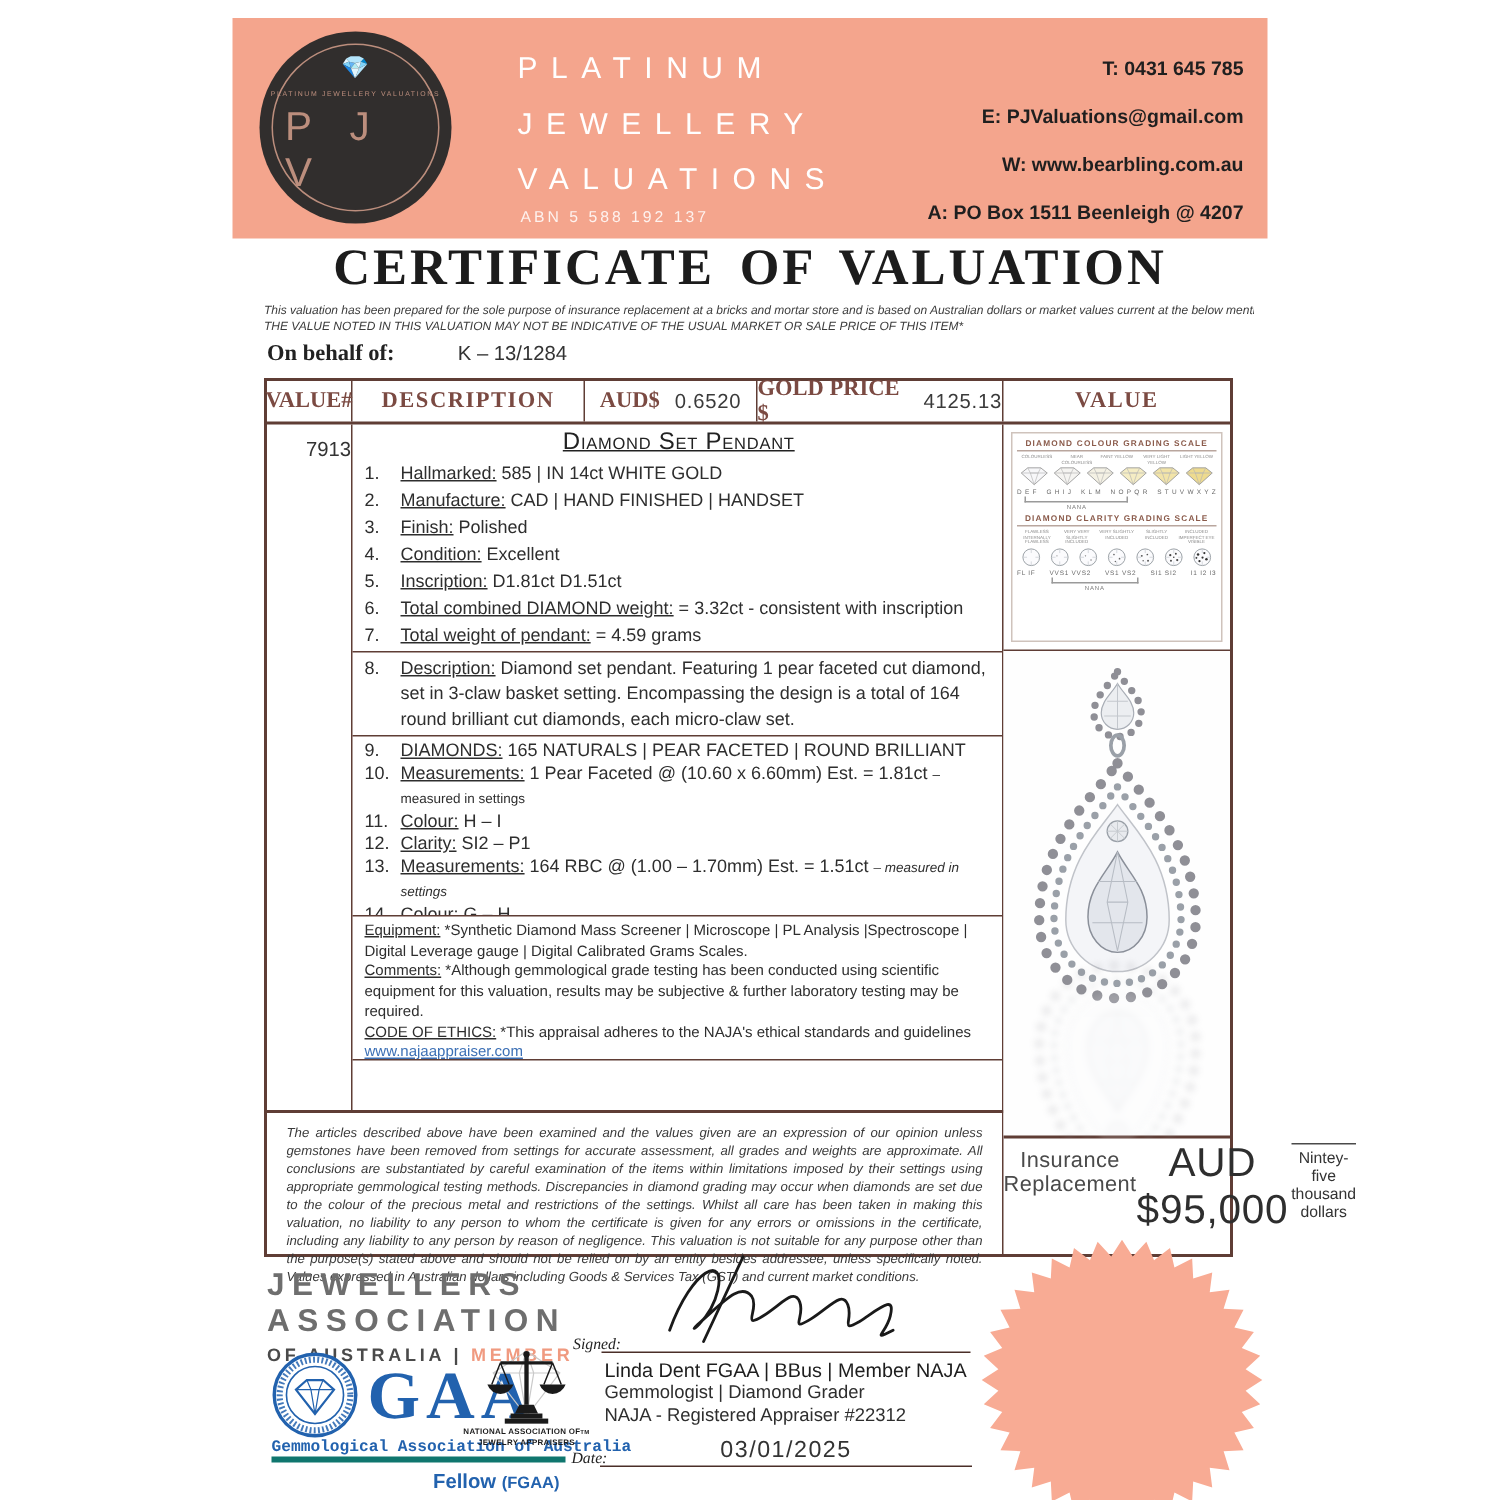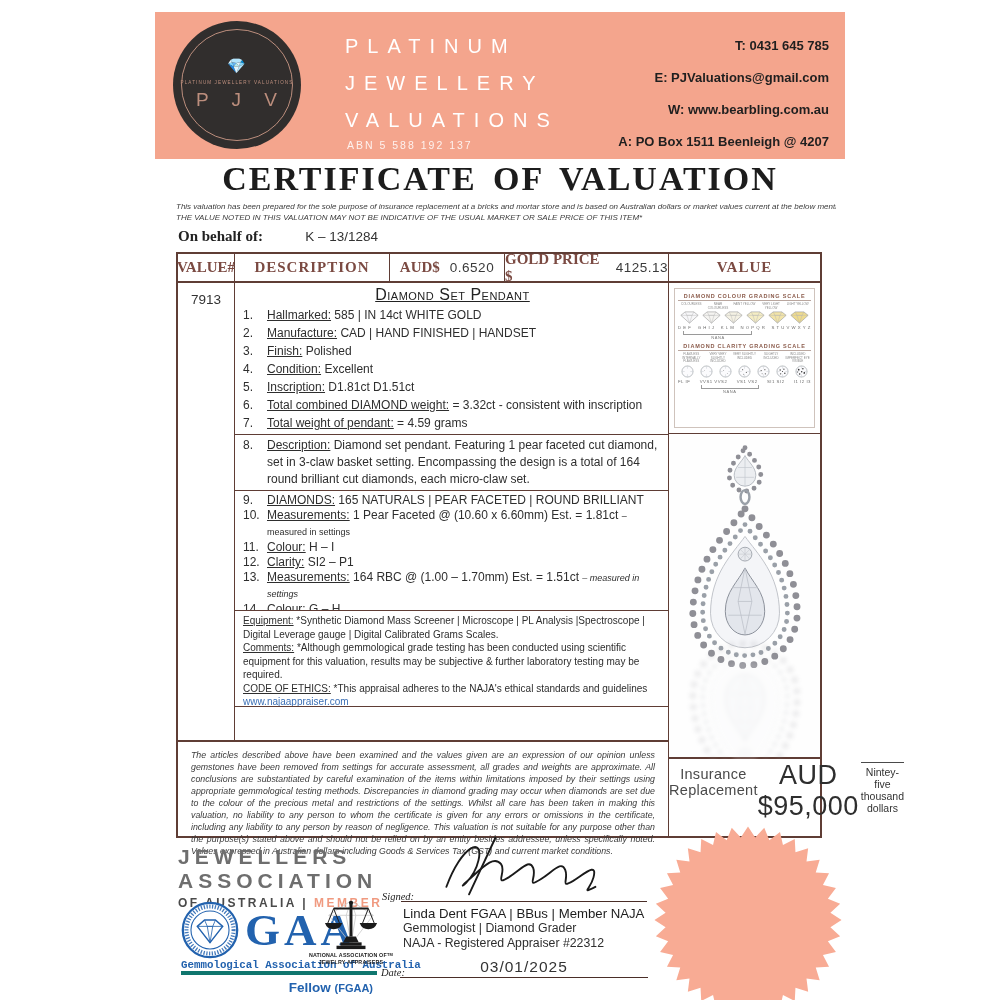--- a/index.html
+++ b/index.html
@@ -13,21 +13,21 @@
   .abs{position:absolute}
 
   
   #band{left:155px;top:12px;width:690px;height:147px;background:#F4A58D}
   #logo{left:18px;top:9px;width:128px;height:128px;border-radius:50%;
         background:#312E2D;display:flex;align-items:center;justify-content:center}
   #logo .ring{width:112px;height:112px;border:1.5px solid #BC8E7D;border-radius:50%;
         display:flex;flex-direction:column;align-items:center;justify-content:center;color:#BC8E7D}
   #logo .gem{font-size:15px;line-height:14px}
   #logo .ringtxt{font-size:4.6px;letter-spacing:1.1px;margin-top:7px;white-space:nowrap}
-  #logo .mono{font-size:19px;letter-spacing:9px;margin-top:4px;padding-left:8px}
+  #logo .mono{font-size:27px;letter-spacing:9px;margin-top:4px;padding-left:8px}
   #brand{left:190px;top:16px;color:#ffffff;font-size:20px;letter-spacing:9px;
          line-height:37px;font-weight:400}
   #abn{left:192px;top:127px;color:rgba(255,255,255,.85);font-size:10.5px;letter-spacing:2px}
   #contact{right:16px;top:26px;text-align:right;font-weight:bold;font-size:13px;
            color:#1f1f1f;display:flex;flex-direction:column;gap:17px}
 
   
   #title{left:155px;top:160px;width:690px;text-align:center;
          font-family:Liberation Serif, serif;font-weight:bold;font-size:34px;
          letter-spacing:2px;word-spacing:6px;color:#1c1c1c}
@@ -45,21 +45,21 @@
   #th>div{display:flex;align-items:center;justify-content:center;height:100%}
   #th .hv{font-family:"Liberation Sans",sans-serif;color:#3a3a3a;font-weight:normal;
           font-size:13.5px;margin-left:10px;letter-spacing:.5px}
   #h-code{width:57px;border-right:1.5px solid var(--line)}
   #h-desc{width:155px;border-right:1.5px solid var(--line);letter-spacing:1px}
   #h-aud{width:115px;border-right:1.5px solid var(--line)}
   #h-gold{width:164px;border-right:1.5px solid var(--line)}
   #h-val{flex:1;letter-spacing:1px}
 
   #cell-code{left:0;top:29px;width:57px;height:457px;border-right:1.5px solid var(--line);
-             text-align:center;padding-top:9px;font-size:13.5px;color:#333}
+             text-align:right;padding-top:9px;font-size:13.5px;color:#333}
   #cell-desc{left:57px;top:29px;width:434px;height:457px;border-right:1.5px solid var(--line);font-size:12px}
   .dsec{border-bottom:1.5px solid var(--line);overflow:hidden}
   #sec-a{height:152px;padding:2px 6px 0 8px}
   #sec-b{height:56px;padding:2px 6px 0 8px}
   #sec-c{height:120px;padding:2px 6px 0 8px}
   #sec-d{height:96px;padding:3px 8px 0 8px;font-size:10px;line-height:13.5px}
   #item-title{text-align:center;font-variant:small-caps;font-size:16px;letter-spacing:.5px;
               text-decoration:underline;margin:1px 0 2px 0;color:#222}
   .item{display:flex;line-height:18px}
   #sec-b .item{line-height:17px}

